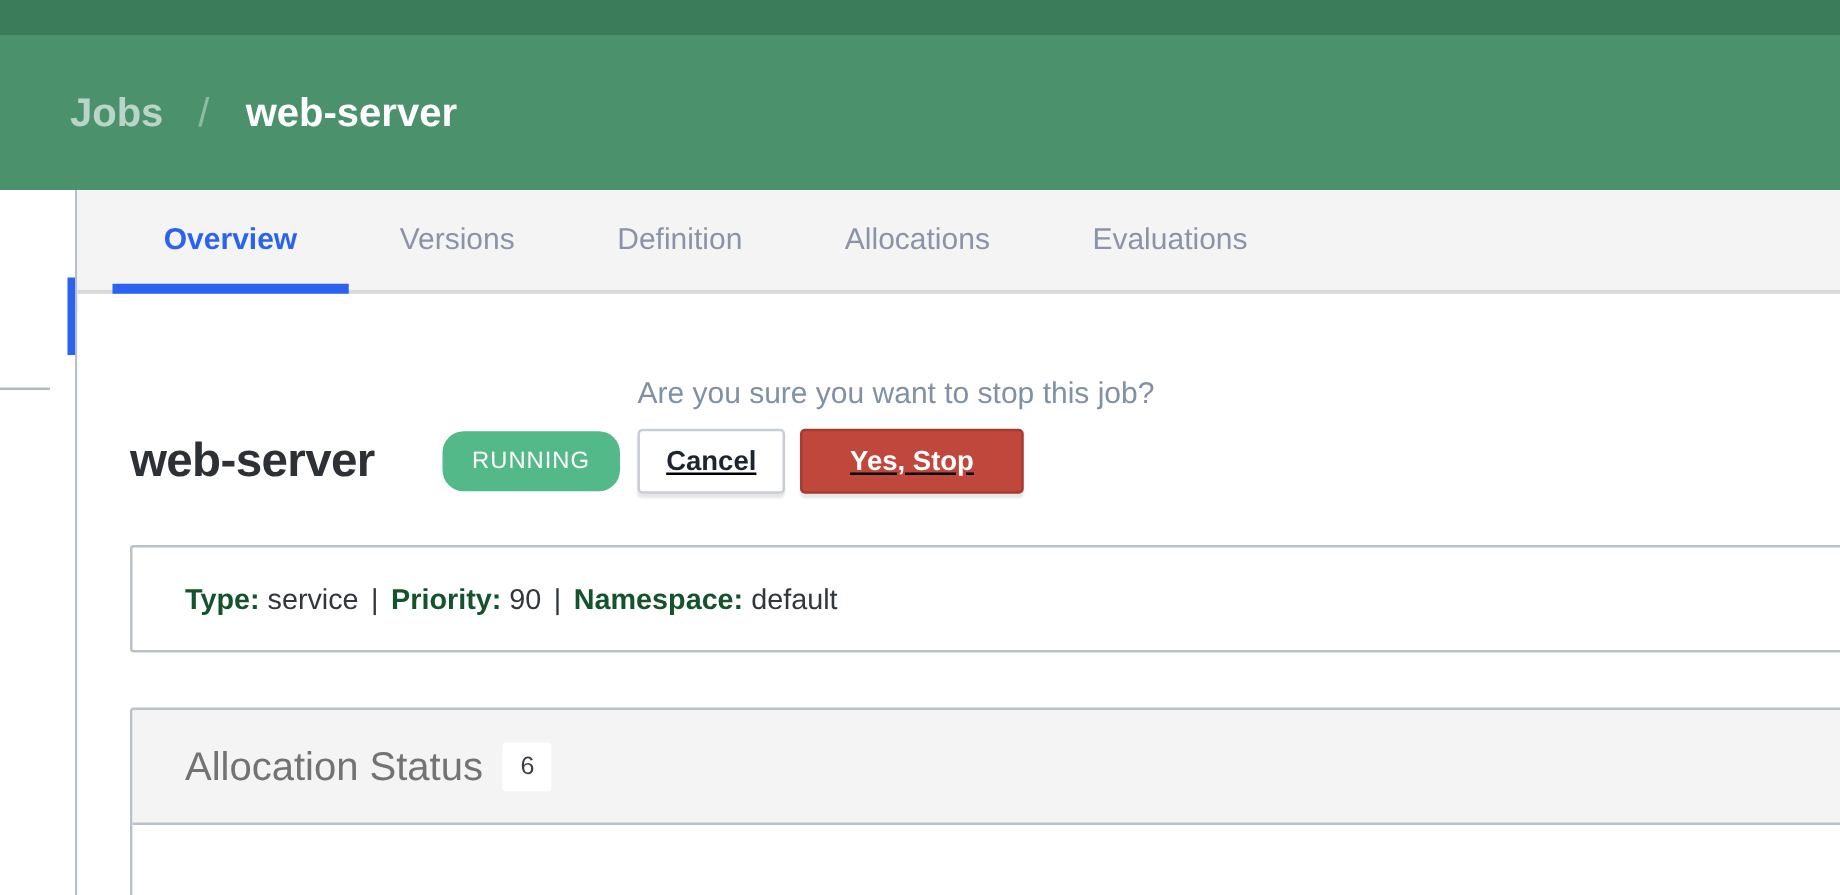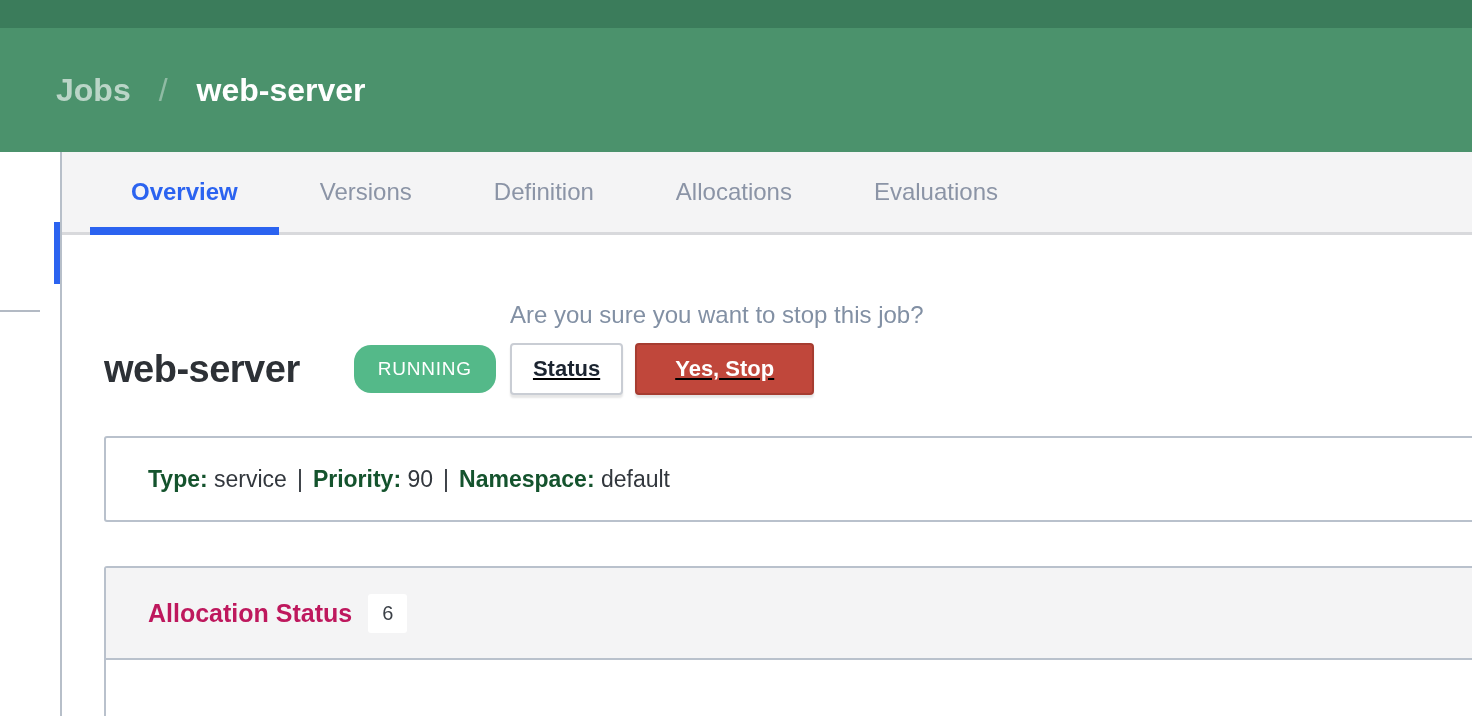--- a/index.html
+++ b/index.html
@@ -100,21 +100,21 @@
   .meta-sep { margin: 0 10px; }
 
   .alloc-box {
     position: absolute; left: 42px; right: -20px; top: 316px; bottom: -20px;
     border: 2px solid var(--border-gray); border-radius: 3px; background: #fff; overflow: hidden;
   }
   .alloc-header {
     height: 92px; background: var(--tabbar-bg); border-bottom: 2px solid var(--border-gray);
     display: flex; align-items: center; padding-left: 42px;
   }
-  .alloc-title { font-size: 25px; color: #be185d; font-weight: bold; }
+  .alloc-title { font-size: 32px; color: #737373; }
   .count-badge {
     margin-left: 16px; background: #ffffff; border-radius: 3px;
     padding: 8px 14px; font-size: 20px; color: #3a3f46;
   }
   .alloc-body { background: #fff; height: 100%; }
 </style>
 </head>
 <body>
 
 <div id="app">
@@ -146,21 +146,21 @@
         <div class="tab">Evaluations</div>
       </div>
 
       <div class="content">
 
         <div class="title-row">
           <h1 class="job-title">web-server</h1>
           <div class="status-badge">RUNNING</div>
           <div class="actions">
             <div class="stop-prompt">Are you sure you want to stop this job?</div>
-            <button class="btn btn-cancel">Status</button>
+            <button class="btn btn-cancel">Cancel</button>
             <button class="btn btn-stop">Yes, Stop</button>
           </div>
         </div>
 
         <div class="meta-box"><b>Type:</b><span> </span><span>service</span><span class="meta-sep">|</span><b>Priority:</b><span> </span><span>90</span><span class="meta-sep">|</span><b>Namespace:</b><span> </span><span>default</span></div>
 
         <div class="alloc-box">
           <div class="alloc-header">
             <span class="alloc-title">Allocation Status</span>
             <span class="count-badge">6</span>

